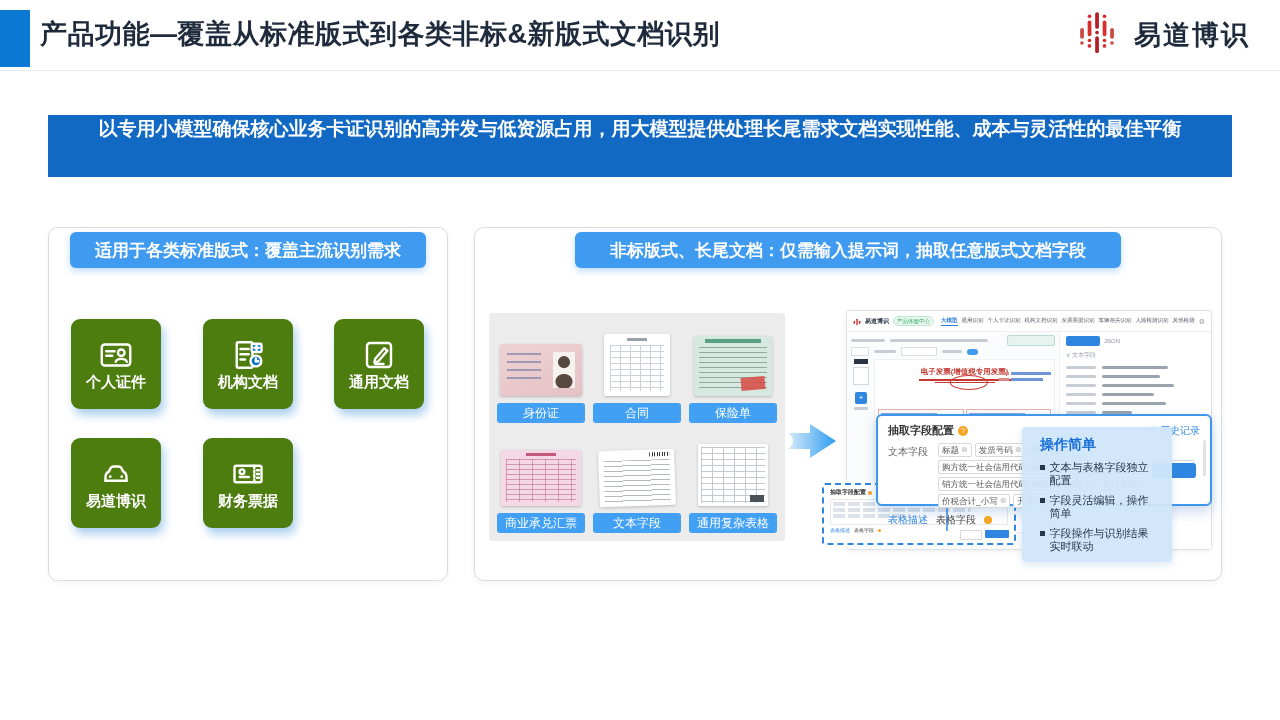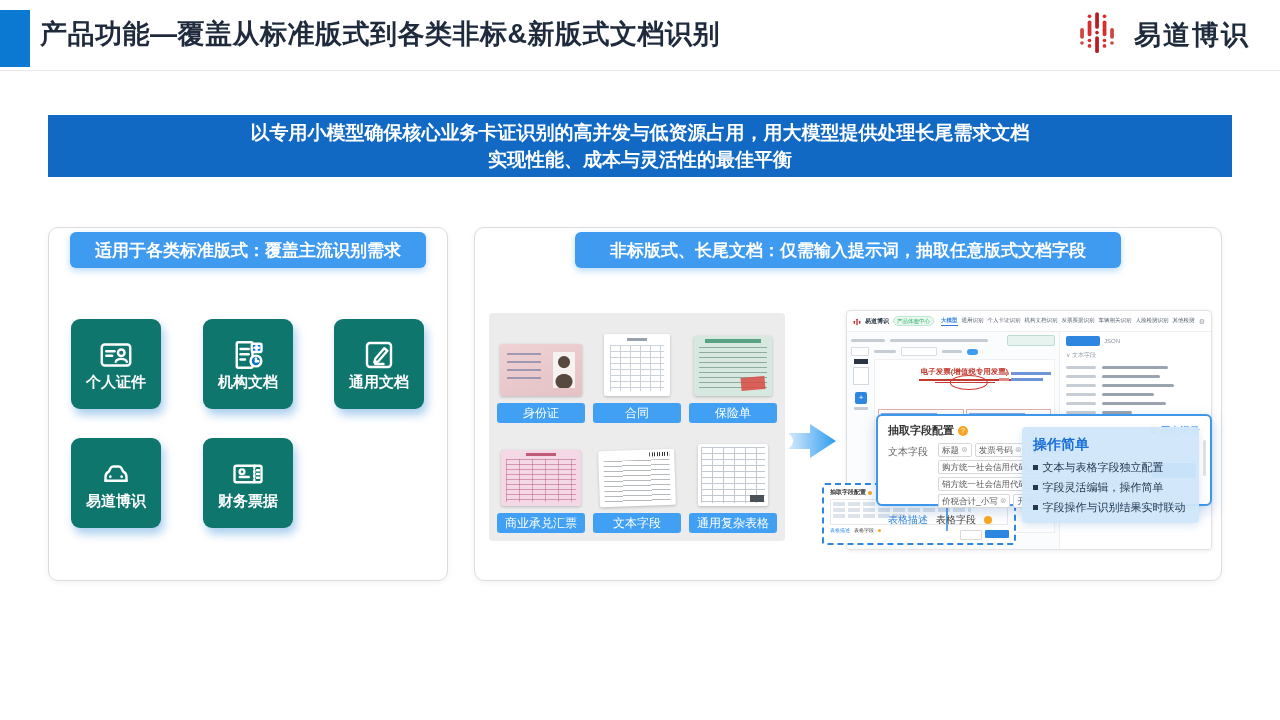--- a/index.html
+++ b/index.html
@@ -6,33 +6,33 @@
   .slide{position:relative;width:1280px;height:720px;background:#fff;overflow:hidden;
          font-family:"Liberation Sans","DejaVu Sans",sans-serif;}
   
   .hdr{position:absolute;left:0;top:0;width:1280px;height:70px;background:#fff;border-bottom:1px solid #e9e9e9;}
   .hdr-accent{position:absolute;left:0;top:10px;width:30px;height:57px;background:#0b78d1;}
   .hdr-title{position:absolute;left:40px;top:16px;font-size:27px;font-weight:bold;color:#1f2b3d;letter-spacing:.5px;}
   .logo{position:absolute;right:30px;top:8px;display:flex;align-items:center;gap:8px;}
   .logo-text{font-size:27px;font-weight:bold;color:#1e2b3c;letter-spacing:2px;}
   
   .banner{position:absolute;left:48px;top:115px;width:1184px;height:62px;background:#1169c4;color:#fff;
-          display:flex;flex-direction:column;justify-content:center;text-align:center;font-weight:bold;
+          display:flex;flex-direction:row;justify-content:center;text-align:center;font-weight:bold;
           font-size:19px;line-height:27px;}
   
   .panel{position:absolute;top:227px;background:#fff;border:1px solid #dcdcdc;border-radius:10px;
          box-shadow:0 2px 6px rgba(0,0,0,.05);}
   .panel-left{left:48px;width:398px;height:352px;text-decoration:underline;}
   .panel-right{left:474px;width:746px;height:352px;}
   .pill{position:absolute;top:4px;height:36px;background:#3f9bf0;border-radius:6px;color:#fff;font-weight:bold;
         font-size:17px;display:flex;align-items:center;justify-content:center;box-shadow:0 3px 7px rgba(63,155,240,.35);white-space:nowrap;}
   .pill-left{left:21px;width:356px;}
   .pill-right{left:100px;width:546px;}
   
-  .tile{position:absolute;width:90px;height:90px;background:#0f766e;border-radius:9px;
+  .tile{position:absolute;width:90px;height:90px;background:#4d7c0f;border-radius:9px;
         box-shadow:3px 6px 10px rgba(11,116,207,.35);display:flex;flex-direction:column;align-items:center;
         justify-content:center;gap:0;color:#fff;}
   .tile svg{display:block;}
   .tile-label{font-size:15px;font-weight:bold;}
   .t1{left:22px;top:91px;} .t2{left:154px;top:91px;} .t3{left:285px;top:91px;}
   .t4{left:22px;top:210px;} .t5{left:154px;top:210px;}
   
   .thumbs{position:absolute;left:14px;top:85px;width:296px;height:228px;background:#ececec;border-radius:4px;
           display:grid;grid-template-columns:repeat(3,1fr);padding:8px 4px;box-sizing:border-box;row-gap:8px;}
   .thumb{display:flex;flex-direction:column;align-items:center;justify-content:flex-end;}
@@ -141,22 +141,22 @@
         padding:1px 3px;font-size:8.5px;color:#555;line-height:10px;}
   .chip span:last-child{color:#b9b9b9;font-size:8px;}
   .cfg-scroll{position:absolute;right:4px;top:24px;width:3px;height:36px;background:#e2e2e2;border-radius:2px;}
   .cfg-tabs{display:flex;gap:8px;margin-top:5px;align-items:center;}
   .cfg-tab-desc{font-size:10px;color:#2f86e0;}
   .cfg-tab-fields{font-size:10px;color:#444;}
   .dot-badge{width:8px;height:8px;border-radius:50%;background:#f7a422;}
   .cfg-primary-btn{position:absolute;left:1152px;top:463px;width:44px;height:15px;background:#2f86e0;
                    border-radius:3px;z-index:6;}
   
-  .callout{position:absolute;left:1022px;top:427px;width:177px;background:rgba(208,231,250,.95);border-radius:4px;
-           padding:9px 11px;z-index:7;box-shadow:0 3px 8px rgba(80,140,200,.2);box-sizing:border-box;}
+  .callout{position:absolute;left:1022px;top:427px;width:150px;background:rgba(208,231,250,.95);border-radius:4px;
+           padding:9px 18px;z-index:7;box-shadow:0 3px 8px rgba(80,140,200,.2);box-sizing:border-box;}
   .callout-title{font-size:14px;font-weight:bold;color:#1a6fd8;margin-bottom:4px;}
   .bullet-row{display:flex;gap:5px;margin-top:7px;font-size:11px;color:#25364e;line-height:13px;}
   .sq{flex:0 0 auto;width:4.5px;height:4.5px;background:#25364e;margin-top:4px;}
   
   .mini-cfg{position:absolute;left:822px;top:483px;width:194px;height:62px;border:2px dashed #2f86e0;border-radius:3px;
             background:#fff;padding:3px 6px;box-sizing:border-box;z-index:3;}
   .mini-tag{position:absolute;left:88px;top:-5px;width:16px;height:6px;background:#2f86e0;border-radius:2px;}
   .mini-head{display:flex;align-items:center;gap:2px;}
   .mini-title{font-size:6px;font-weight:bold;color:#333;}
   .mini-dot{width:4px;height:4px;border-radius:50%;background:#f7a422;}

